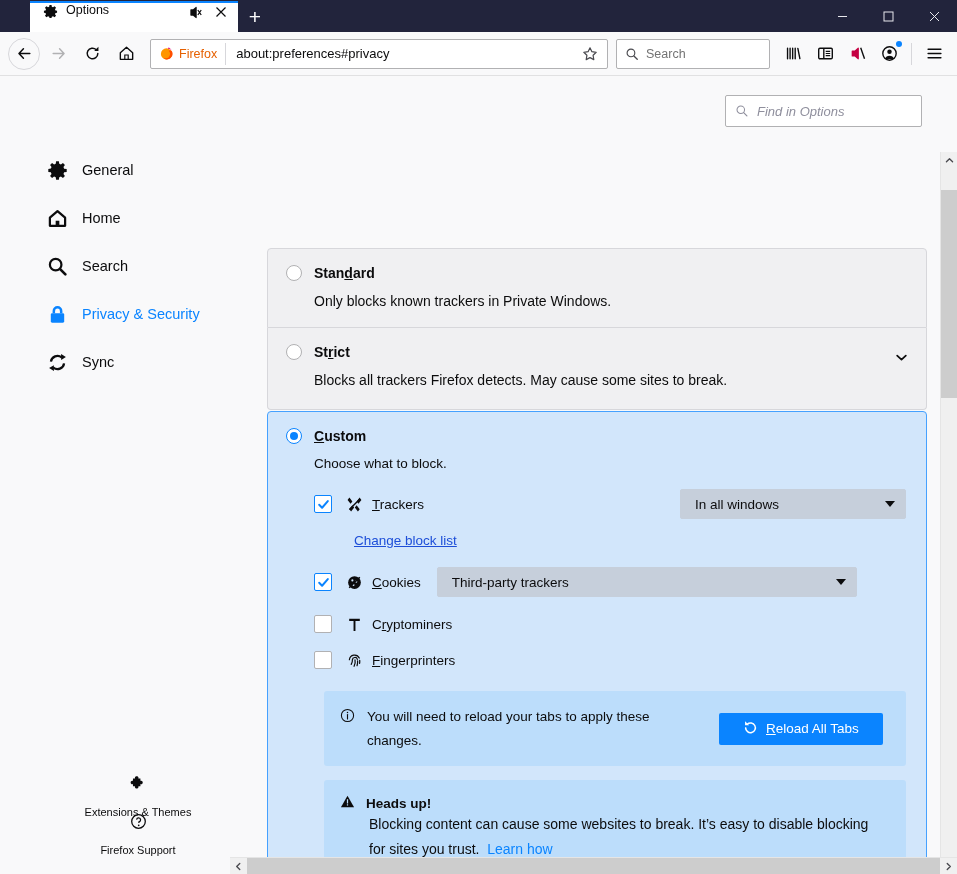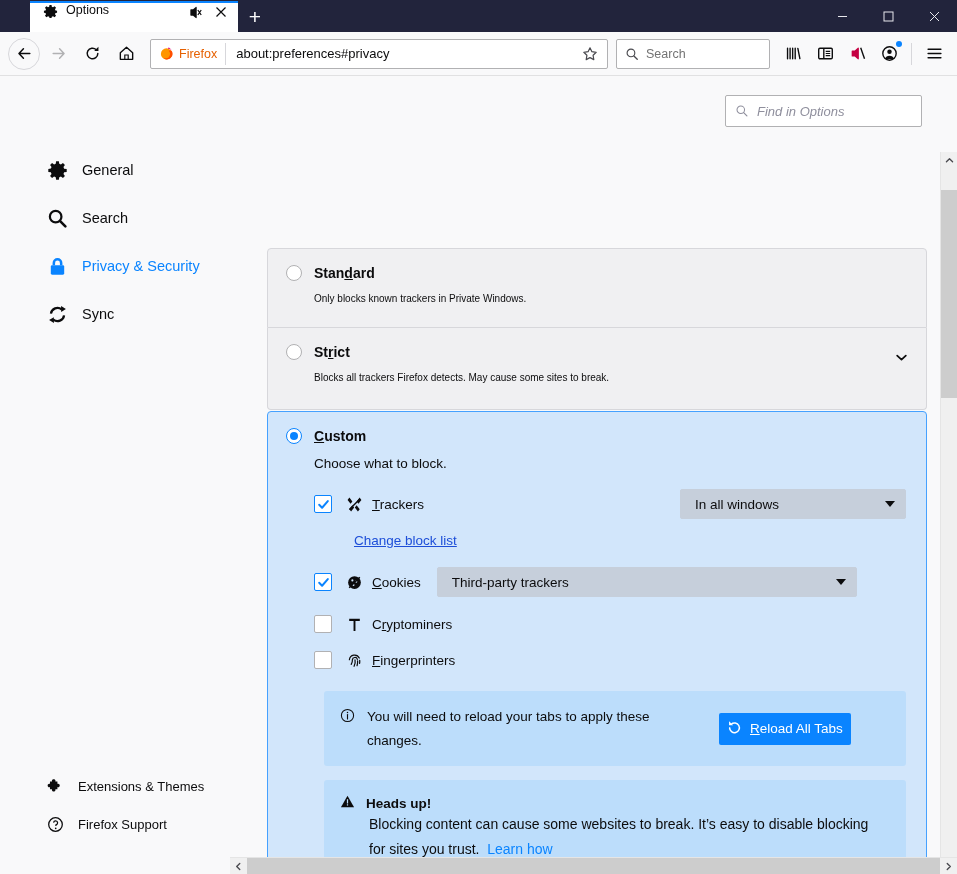--- a/index.html
+++ b/index.html
@@ -151,24 +151,25 @@
     font-size: 14.5px;
     color: #0c0c0d;
   }
   .navitem .ic { width: 22px; height:22px; display:flex; align-items:center; justify-content:center; flex:0 0 22px;}
   .navitem.selected { color: #0a84ff; }
   .sidebar-bottom {
     position: absolute;
     left: 0; bottom: 24px; width: 230px;
   }
   .navitem.small {
-    font-size: 13px;
+    font-size: 11px;
     height: 24px;
     margin-bottom: 14px;
     gap: 14px;
+    flex-direction: column;
   }
   .navitem.small .ic { width:18px; height:18px; flex:0 0 18px;}
 
   
   .main {
     position: absolute;
     left: 267px; top: 0;
     width: 660px;
     height: 798px;
   }
@@ -207,21 +208,21 @@
     width: 8px; height: 8px;
     border-radius: 50%;
     background: #0a84ff;
   }
   .radio-label {
     font-size: 14px; font-weight: bold; color: #0c0c0d;
   }
   .panel-desc {
     margin-top: 12px;
     margin-left: 28px;
-    font-size: 10px;
+    font-size: 14px;
     color: #0c0c0d;
   }
   .chevron-strict {
     position: absolute;
     right: 18px; top: 22px;
   }
   u { text-decoration: underline; }
 
   .custom-sub {
     margin-left: 28px;
@@ -302,21 +303,21 @@
     color: #0c0c0d;
     line-height: 1.75;
     max-width: 340px;
   }
   .btn-primary {
     background: #0a84ff;
     color: #fff;
     border: none;
     border-radius: 2px;
     height: 32px;
-    padding: 0 8px;
+    padding: 0 24px;
     font-size: 13.5px;
     font-family: "Liberation Sans", sans-serif;
     display: flex;
     align-items: center;
     gap: 8px;
     white-space: nowrap;
     align-self: center;
   }
   .warnbox {
     margin-left: 38px;
@@ -520,20 +521,29 @@
     <div class="navitem">
       <span class="ic">
         <svg width="21" height="21" viewBox="0 0 16 16">
             <path fill="#0c0c0d" d="M8 5.4a2.6 2.6 0 1 0 0 5.2 2.6 2.6 0 0 0 0-5.2zm0 3.9a1.3 1.3 0 1 1 0-2.6 1.3 1.3 0 0 1 0 2.6z"></path>
             <path fill="#0c0c0d" d="M9.05 1h-2.1l-.3 1.85-1.25.5-1.55-1.1-1.5 1.5 1.1 1.55-.5 1.25L1 6.95v2.1l1.95.3.5 1.25-1.1 1.55 1.5 1.5 1.55-1.1 1.25.5.3 1.95h2.1l.3-1.95 1.25-.5 1.55 1.1 1.5-1.5-1.1-1.55.5-1.25 1.95-.3v-2.1l-1.95-.3-.5-1.25 1.1-1.55-1.5-1.5-1.55 1.1-1.25-.5z"></path>
           </svg>
       </span>
       <span>General</span>
     </div>
 
+    <div class="navitem">
+      <span class="ic">
+        <svg width="21" height="21" viewBox="0 0 16 16">
+            <path fill="none" stroke="#0c0c0d" stroke-width="1.7" stroke-linejoin="round" d="M2.2 7.4 8 2.4l5.8 5v6.2H2.2z"></path>
+            <path fill="#0c0c0d" d="M6.6 13.6V9.7h2.8v3.9z"></path>
+          </svg>
+      </span>
+      <span>Home</span>
+    </div>
 
     <div class="navitem">
       <span class="ic">
         <svg width="21" height="21" viewBox="0 0 16 16">
             <circle cx="6.6" cy="6.6" r="4.4" fill="none" stroke="#0c0c0d" stroke-width="1.7"></circle>
             <path stroke="#0c0c0d" stroke-width="2" stroke-linecap="round" d="M10 10 14 14"></path>
           </svg>
       </span>
       <span>Search</span>
     </div>

